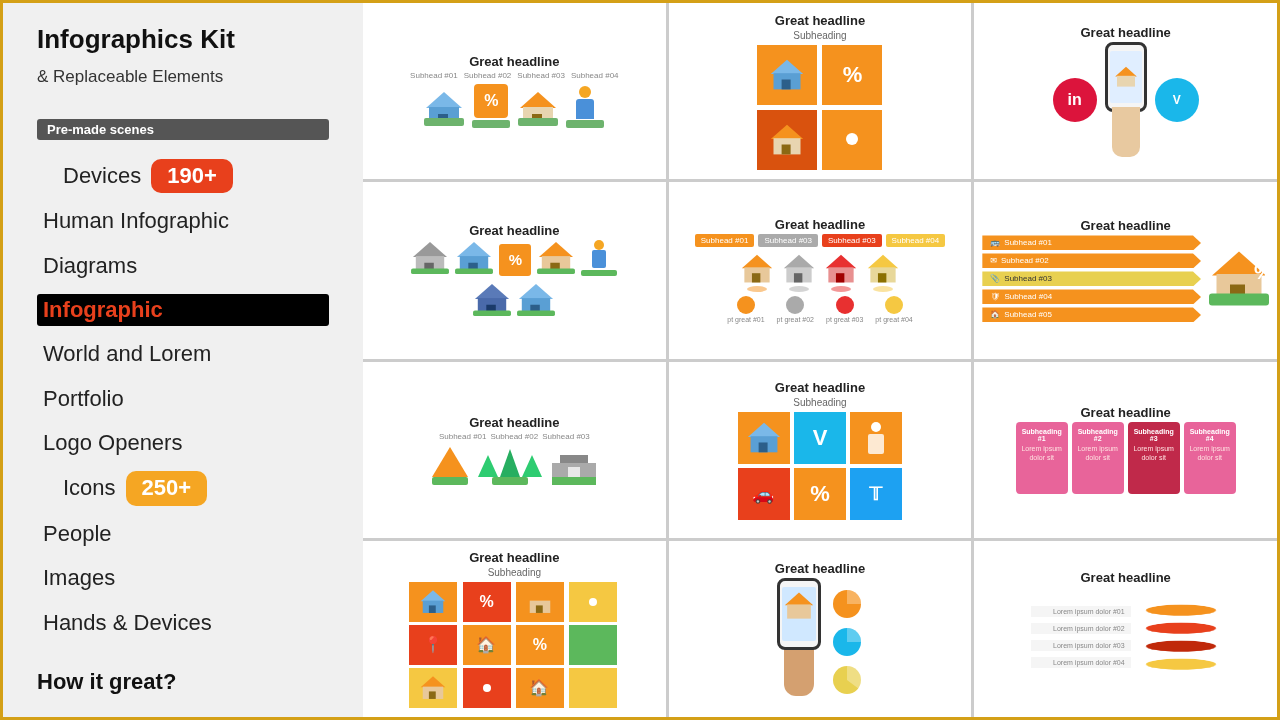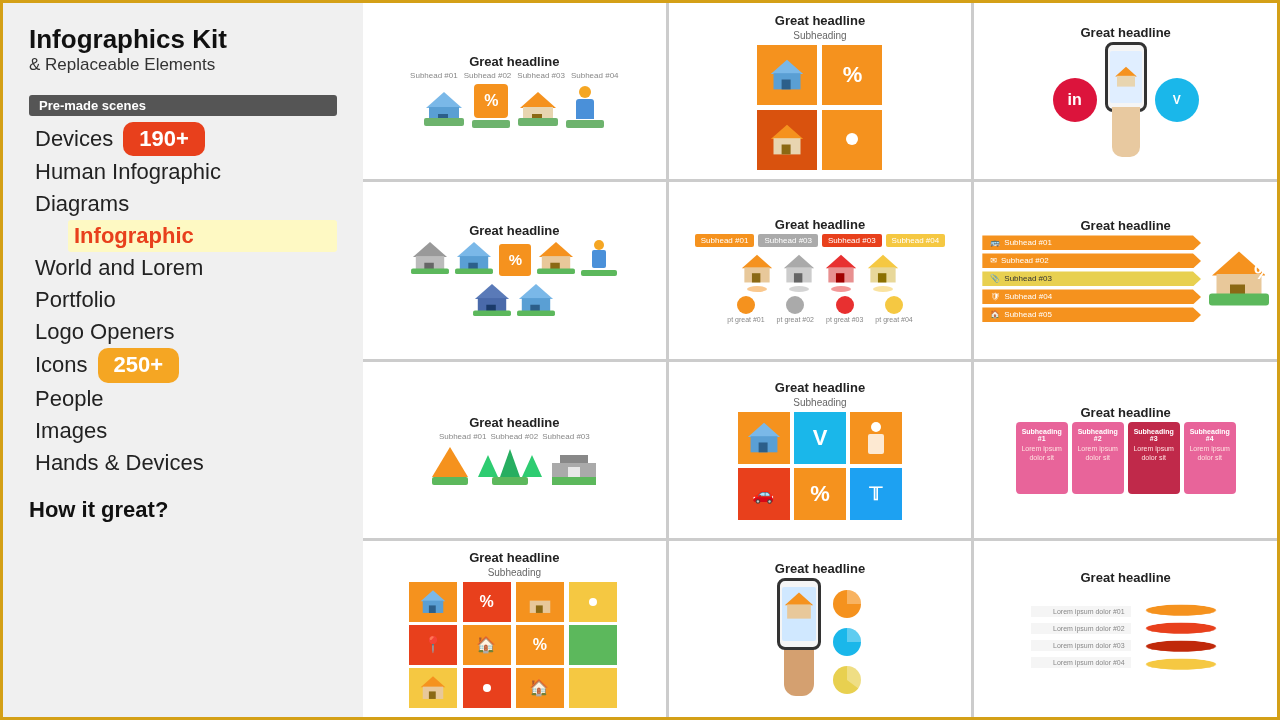--- a/index.html
+++ b/index.html
@@ -11,24 +11,25 @@
       display: flex;
       background: #fff;
       border: 3px solid #d4a017;
     }
 
     
     .sidebar {
       width: 360px;
       min-width: 360px;
       background: #f0f0f0;
-      padding: 22px 26px;
+      padding: 22px 34px;
       display: flex;
       flex-direction: column;
       gap: 0;
+      justify-content: space-between;
     }
     .sidebar-title {
       font-size: 26px;
       font-weight: 900;
       color: #111;
       line-height: 1.15;
     }
     .sidebar-subtitle {
       font-size: 17px;
       color: #333;
@@ -47,28 +48,28 @@
     }
     .nav-item {
       font-size: 22px;
       color: #222;
       padding: 3px 0 3px 6px;
       cursor: pointer;
       border-radius: 3px;
     }
     .nav-item.active {
       color: #e8401c;
-      background: #fef9c3;
+      background: #000000;
       font-weight: 600;
-      margin-left: 39px;
     }
     .nav-row {
       display: flex;
       align-items: center;
       gap: 10px;
+      margin-left: 20px;
     }
     .badge {
       display: inline-block;
       border-radius: 10px;
       font-weight: 900;
       font-size: 22px;
       color: #fff;
       padding: 4px 16px;
       line-height: 1.2;
     }

